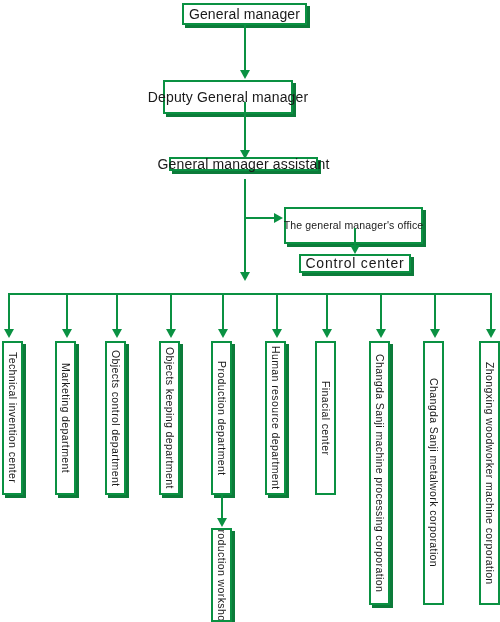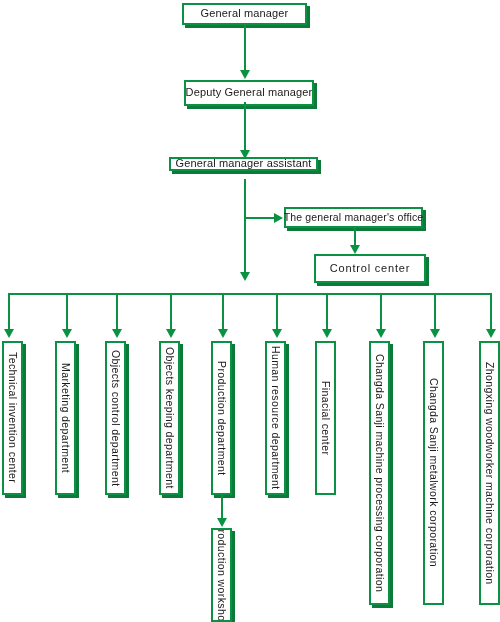--- a/index.html
+++ b/index.html
@@ -24,21 +24,21 @@
     background: #ffffff;
     border: 2px solid #0a9142;
     box-shadow: 3px 3px 0 0 #0c7b3a;
     display: flex;
     align-items: center;
     justify-content: center;
   }
   .box.noshadow { box-shadow: none; }
 
   .box .label {
-    font-size: 11px;
+    font-size: 14px;
     color: #1a1a1a;
     line-height: 1.05;
     white-space: nowrap;
     text-align: center;
     letter-spacing: 0.15px;
   }
 
   
   .hbox .label { padding: 0 4px; }
 
@@ -89,45 +89,45 @@
 
 <div id="chart">
 
   <div class="box hbox" style="left:182px; top:3px; width:125px; height:22px;">
     <span class="label">General manager</span>
   </div>
 
   <div class="vline" style="left:244px; top:25px; height:48px;"></div>
   <div class="arrow-down" style="left:240px; top:70px;"></div>
 
-  <div class="box hbox" style="left:184px; top:80px; width:130px; height:26px;">
+  <div class="box hbox" style="left:163px; top:80px; width:130px; height:34px;">
     <span class="label">Deputy General manager</span>
   </div>
 
   <div class="vline" style="left:244px; top:102px; height:52px;"></div>
   <div class="arrow-down" style="left:240px; top:150px;"></div>
 
   <div class="box hbox" style="left:169px; top:157px; width:149px; height:14px;">
     <span class="label">General manager assistant</span>
   </div>
 
   <div class="vline" style="left:244px; top:179px; height:96px;"></div>
   <div class="arrow-down" style="left:240px; top:272px;"></div>
 
   <div class="hline" style="left:245px; top:217px; width:32px;"></div>
   <div class="arrow-right" style="left:274px; top:213px;"></div>
 
-  <div class="box hbox" style="left:284px; top:207px; width:139px; height:21px;">
+  <div class="box hbox" style="left:284px; top:207px; width:139px; height:37px;">
     <span class="label" style="font-size:10.5px;">The general manager's office</span>
   </div>
 
   <div class="vline" style="left:354px; top:228px; height:21px;"></div>
   <div class="arrow-down" style="left:350px; top:245px;"></div>
 
-  <div class="box hbox" style="left:299px; top:254px; width:112px; height:29px;margin-left:15px;">
+  <div class="box hbox" style="left:299px; top:254px; width:112px; height:19px;">
     <span class="label" style="letter-spacing:0.8px;">Control center</span>
   </div>
 
   <div class="hline" style="left:8px; top:293px; width:484px;"></div>
 
   <div class="vline" style="left:8px; top:293px; height:8px;"></div>
   <div class="vline" style="left:490px; top:293px; height:8px;"></div>
 
   <div class="vline" style="left:8px;  top:293px; height:39px;"></div>
   <div class="arrow-down" style="left:4px;  top:329px;"></div>

